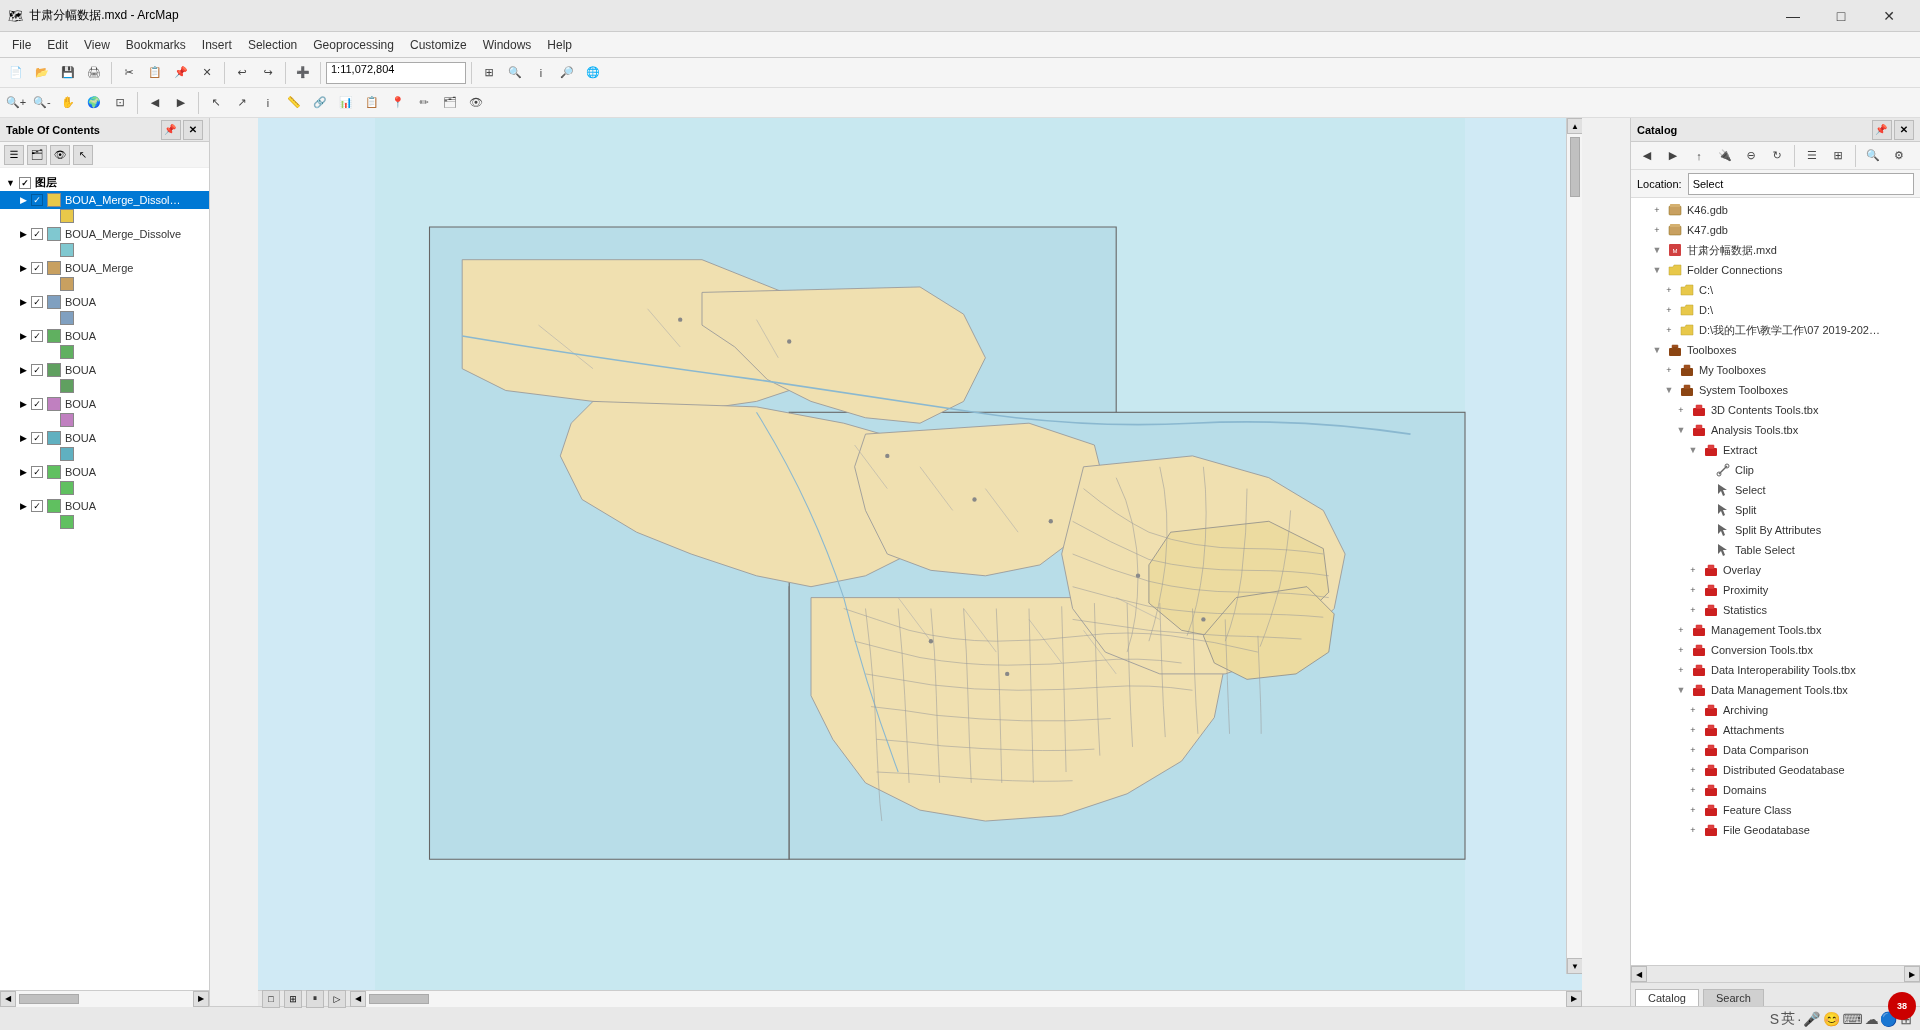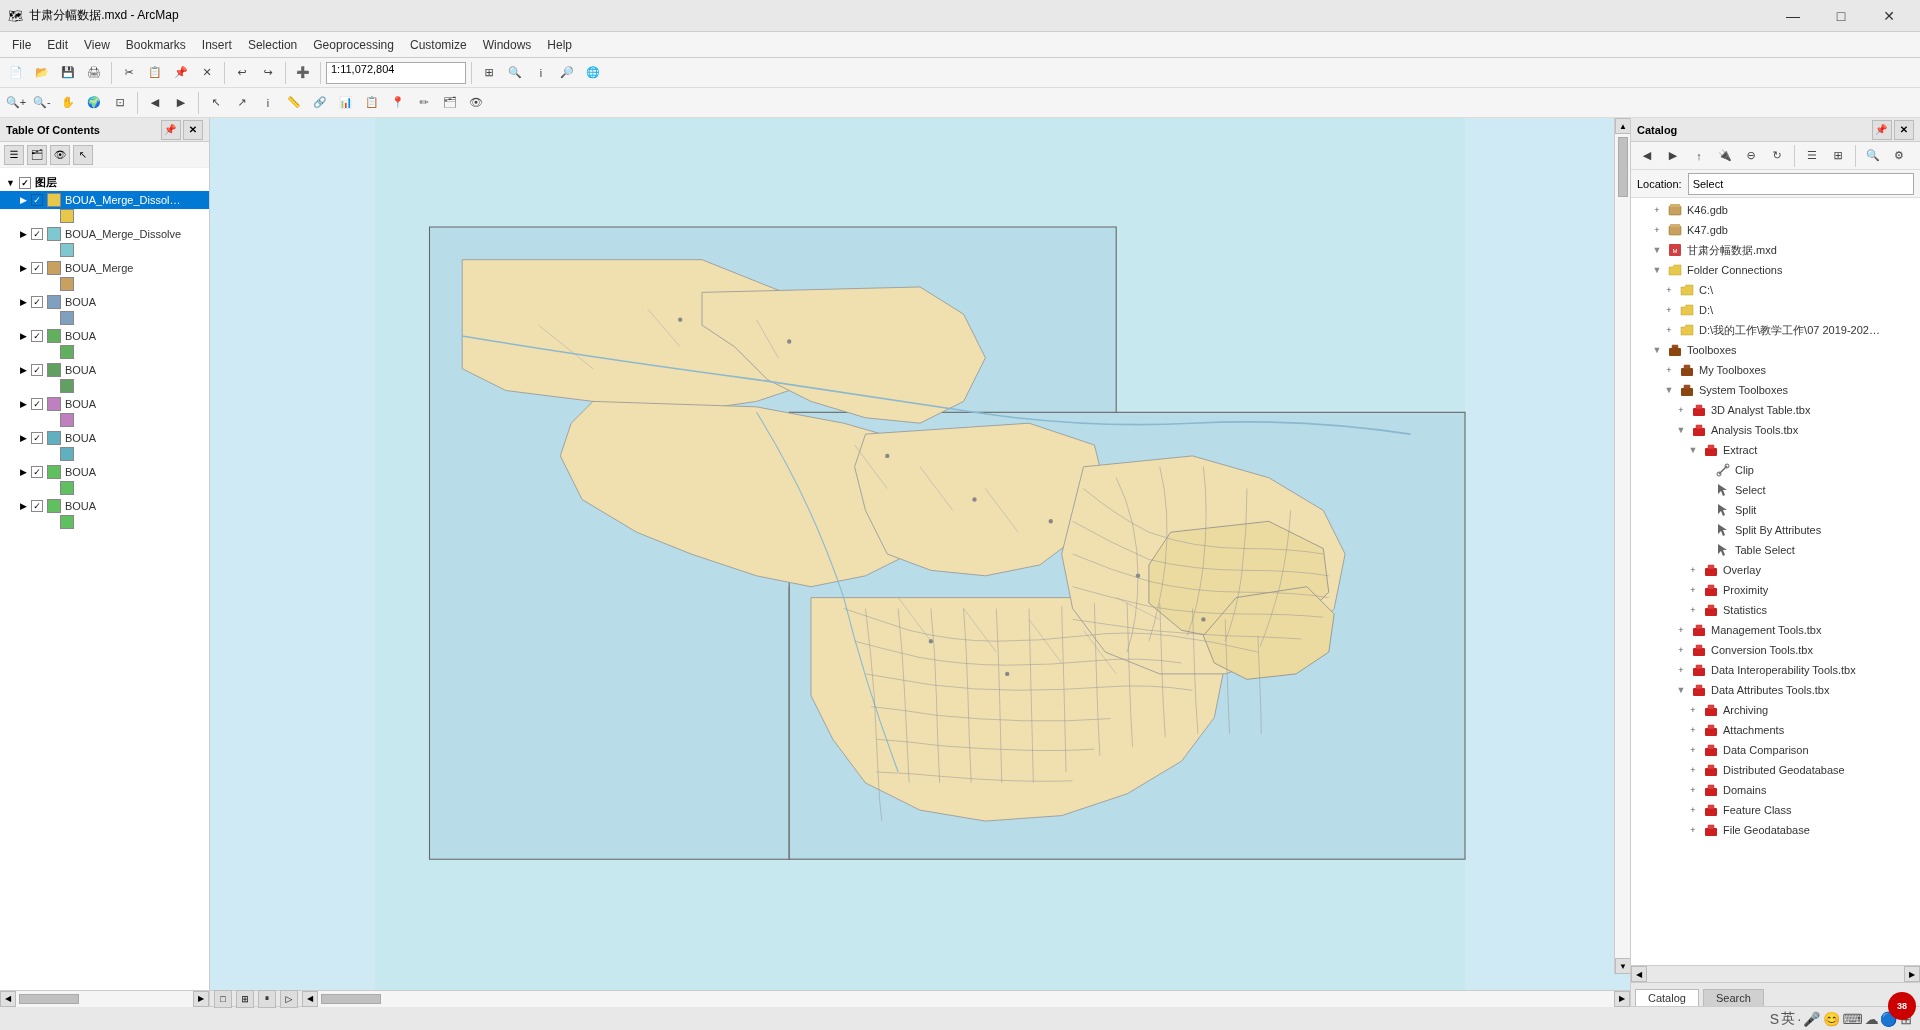--- a/index.html
+++ b/index.html
@@ -62,20 +62,21 @@
       border: 1px solid #aaa;
       background: white;
       display: flex; align-items: flex-start;
       padding: 0 4px; font-size: 11px;
     }
 
     
     #main-area {
       display: flex;
       height: calc(1030px - 32px - 26px - 30px - 30px - 24px);
+      gap: 48px;
     }
 
     
     #toc {
       width: 210px;
       min-width: 210px;
       background: white;
       border-right: 1px solid #ccc;
       display: flex;
       flex-direction: column;
@@ -685,21 +686,21 @@
       </div>
 
       <div class="cat-item cat-indent-3">
         <span class="cat-expand">+</span>
         <span class="cat-icon">
           <svg width="14" height="14" viewBox="0 0 14 14">
               <rect x="1" y="5" width="12" height="8" rx="1" fill="#cc2020"></rect>
               <rect x="4" y="2" width="6" height="4" rx="0.5" fill="#e04040" stroke="#cc2020" stroke-width="0.5"></rect>
             </svg>
         </span>
-        <span class="cat-label">3D Analyst Table.tbx</span>
+        <span class="cat-label">3D Contents Tools.tbx</span>
       </div>
 
       <div class="cat-item cat-indent-3">
         <span class="cat-expand" style="color:#888;">▼</span>
         <span class="cat-icon">
           <svg width="14" height="14" viewBox="0 0 14 14">
               <rect x="1" y="5" width="12" height="8" rx="1" fill="#cc2020"></rect>
               <rect x="4" y="2" width="6" height="4" rx="0.5" fill="#e04040" stroke="#cc2020" stroke-width="0.5"></rect>
             </svg>
         </span>
@@ -836,21 +837,21 @@
       </div>
 
       <div class="cat-item cat-indent-3">
         <span class="cat-expand" style="color:#888;">▼</span>
         <span class="cat-icon">
           <svg width="14" height="14" viewBox="0 0 14 14">
               <rect x="1" y="5" width="12" height="8" rx="1" fill="#cc2020"></rect>
               <rect x="4" y="2" width="6" height="4" rx="0.5" fill="#e04040" stroke="#cc2020" stroke-width="0.5"></rect>
             </svg>
         </span>
-        <span class="cat-label">Data Attributes Tools.tbx</span>
+        <span class="cat-label">Data Management Tools.tbx</span>
       </div>
 
       <div class="cat-item cat-indent-4">
         <span class="cat-expand">+</span>
         <span class="cat-icon">
           <svg width="14" height="14" viewBox="0 0 14 14">
               <rect x="1" y="5" width="12" height="8" rx="1" fill="#cc2020"></rect>
               <rect x="4" y="2" width="6" height="4" rx="0.5" fill="#e04040" stroke="#cc2020" stroke-width="0.5"></rect>
             </svg>
         </span>

